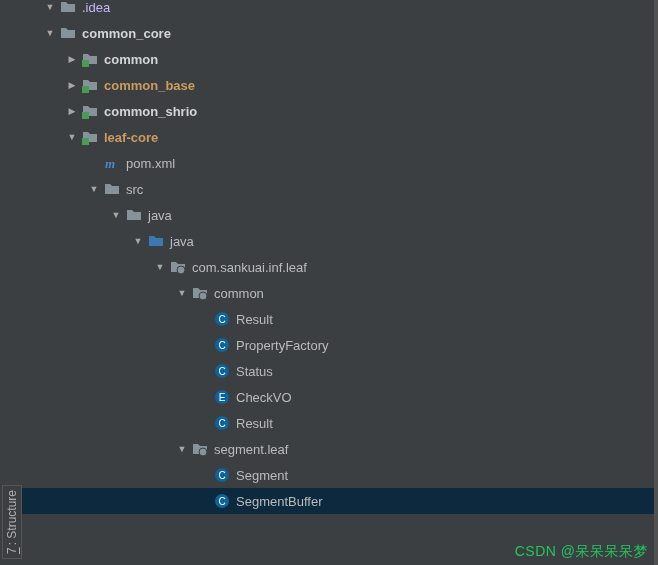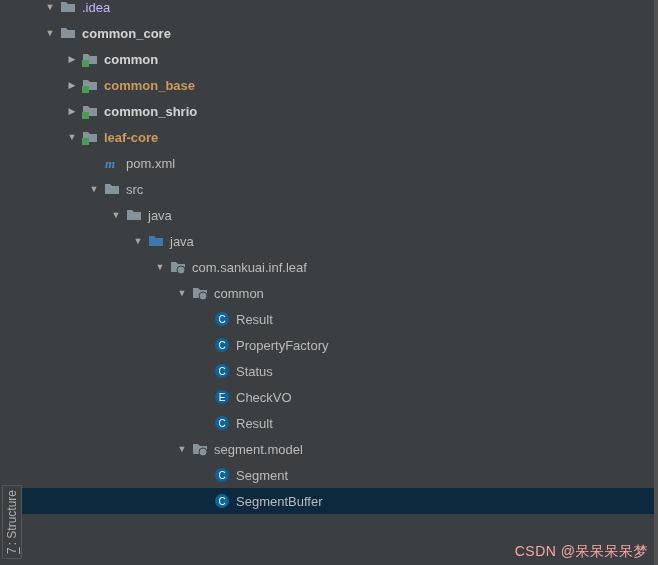--- a/index.html
+++ b/index.html
@@ -73,21 +73,21 @@
   .right-border {
     position: absolute;
     right: 0; top: 0;
     width: 4px; height: 100%;
     background: #515151;
   }
   .watermark {
     position: absolute;
     right: 10px;
     bottom: 4px;
-    color: #fca5a5;
+    color: #22c55e;
     font-size: 14px;
     letter-spacing: 0.5px;
     margin-left: 26px;
   }
 </style>
 </head>
 <body>
 
 <div class="tree" id="tree">
     <div class="row" style="padding-left: 22px;">
@@ -255,21 +255,21 @@
       <span class="label">Result</span>
     </div>
     <div class="row" style="padding-left: 154px;">
       <span class="arrow">▼</span>
       <span class="ico">
         <svg width="16" height="16">
           <path d="M1 3h5l2 2h7v8H1z" fill="#87939a"></path>
           <circle cx="11" cy="11" r="4" fill="#87939a" stroke="#3c3f41"></circle>
         </svg>
       </span>
-      <span class="label">segment.model</span>
+      <span class="label">segment.leaf</span>
     </div>
     <div class="row" style="padding-left: 176px;">
       <span class="arrow spacer">◆</span>
       <span class="ico">
         <svg width="16" height="16">
           <circle cx="8" cy="8" r="7" fill="#0e639c"></circle>
           <text x="8" y="12" text-anchor="middle" font-size="10" fill="#fff" font-family="Arial">C</text>
         </svg>
       </span>
       <span class="label">Segment</span>

